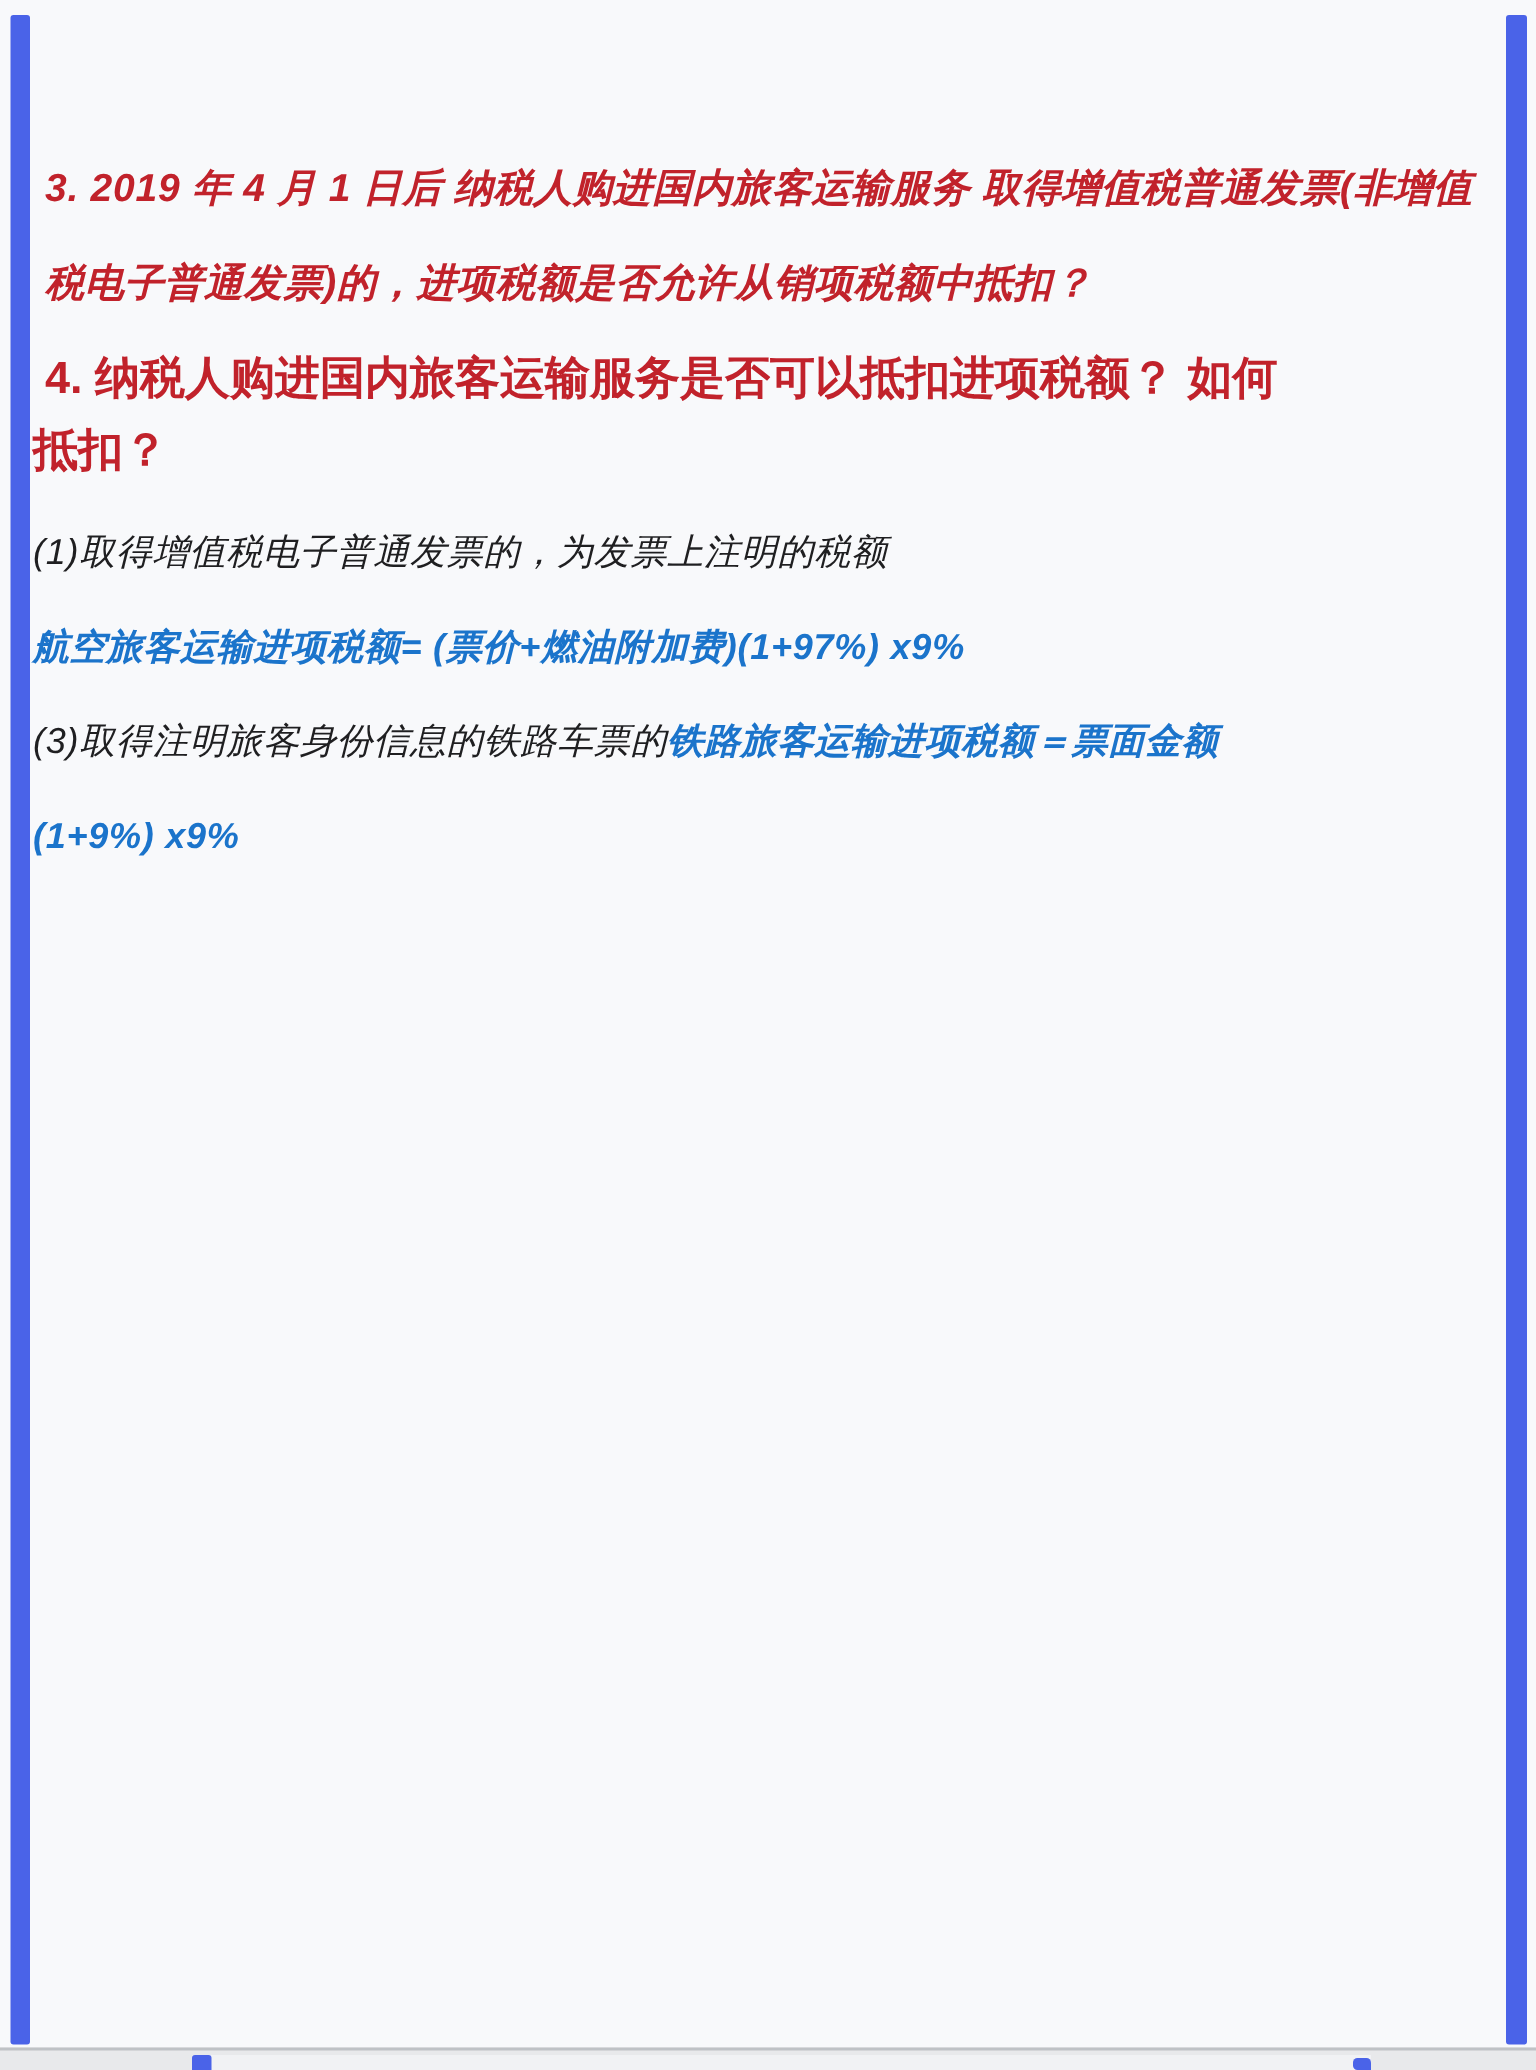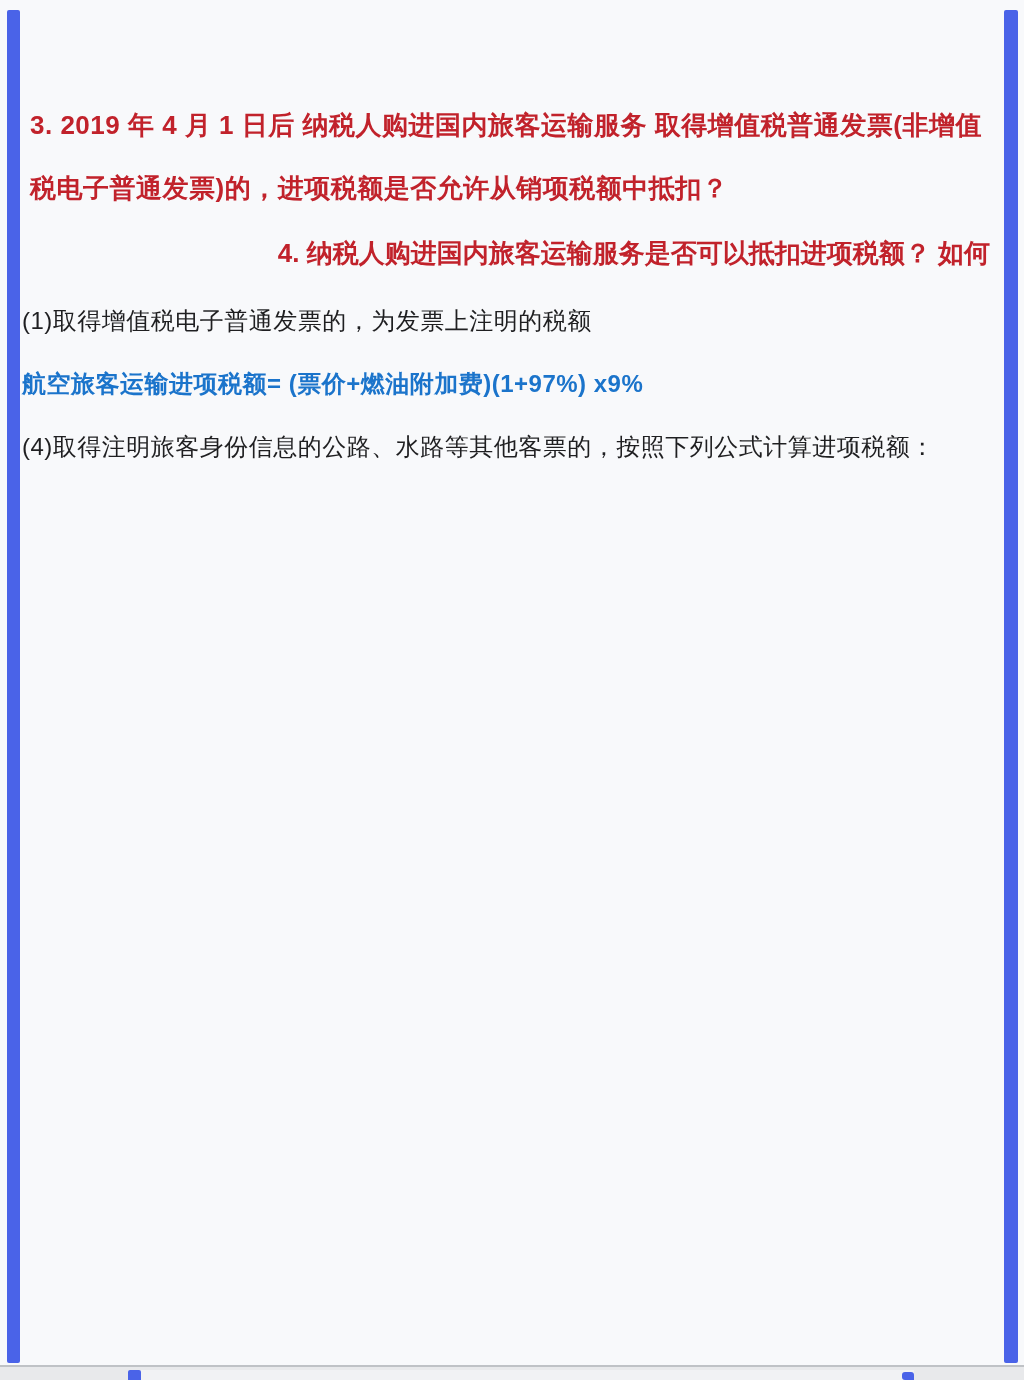--- a/index.html
+++ b/index.html
@@ -40,36 +40,36 @@
     top:0;
     width:968px;
     padding-top:94px;
     color:var(--text);
   }
   .para {
     font-size:24px;
     line-height:63px;
     letter-spacing:0.5px;
     word-break:break-all;
+    font-style:italic;
   }
   .heading {
     color:var(--red);
     font-weight:bold;
     font-size:26px;
     line-height:63px;
     padding-left:8px;
   }
   .q4-heading {
     color:var(--red);
     font-weight:bold;
-    font-size:26px;
+    font-size:30px;
     line-height:48px;
     padding-top:9px;
     padding-bottom:12px;
-    text-align:right;
   }
   .q4-heading .line1 { padding-left:8px; }
   .q4-heading .line2 { padding-left:0; }
   .blue {
     color:var(--blue);
     font-weight:bold;
   }
   .black { color:var(--text); }
   .page-break {
     position:absolute;
@@ -113,30 +113,33 @@
 
   <div class="content">
 
     <div class="para heading">
       <span>3. 2019 年 4 月 1 日后 纳税人购进国内旅客运输服务 取得增值税普通发票(非增值税电子普通发票)的，进项税额是否允许从销项税额中抵扣？</span>
     </div>
 
 
     <div class="q4-heading">
       <div class="line1">4. 纳税人购进国内旅客运输服务是否可以抵扣进项税额？ 如何</div>
+      <div class="line2">抵扣？</div>
     </div>
 
 
     <div class="para">(1)取得增值税电子普通发票的，为发票上注明的税额</div>
 
 
     <div class="para blue">航空旅客运输进项税额= (票价+燃油附加费)(1+97%) x9%</div>
 
+    <div class="para">
+      <span class="black">(3)取得注明旅客身份信息的铁路车票的</span><span class="blue">铁路旅客运输进项税额＝票面金额</span><br><span class="blue">(1+9%) x9%</span>
+    </div>
 
-    <div class="para">(4)取得注明旅客身份信息的公路、水路等其他客票的，按照下列公式计算进项税额：</div>
 
 
 
   </div>
 
   <div class="page-break">
     <div class="next-page-surface"></div>
     <div class="next-left-bar"></div>
     <div class="next-right-bar"></div>
   </div>

